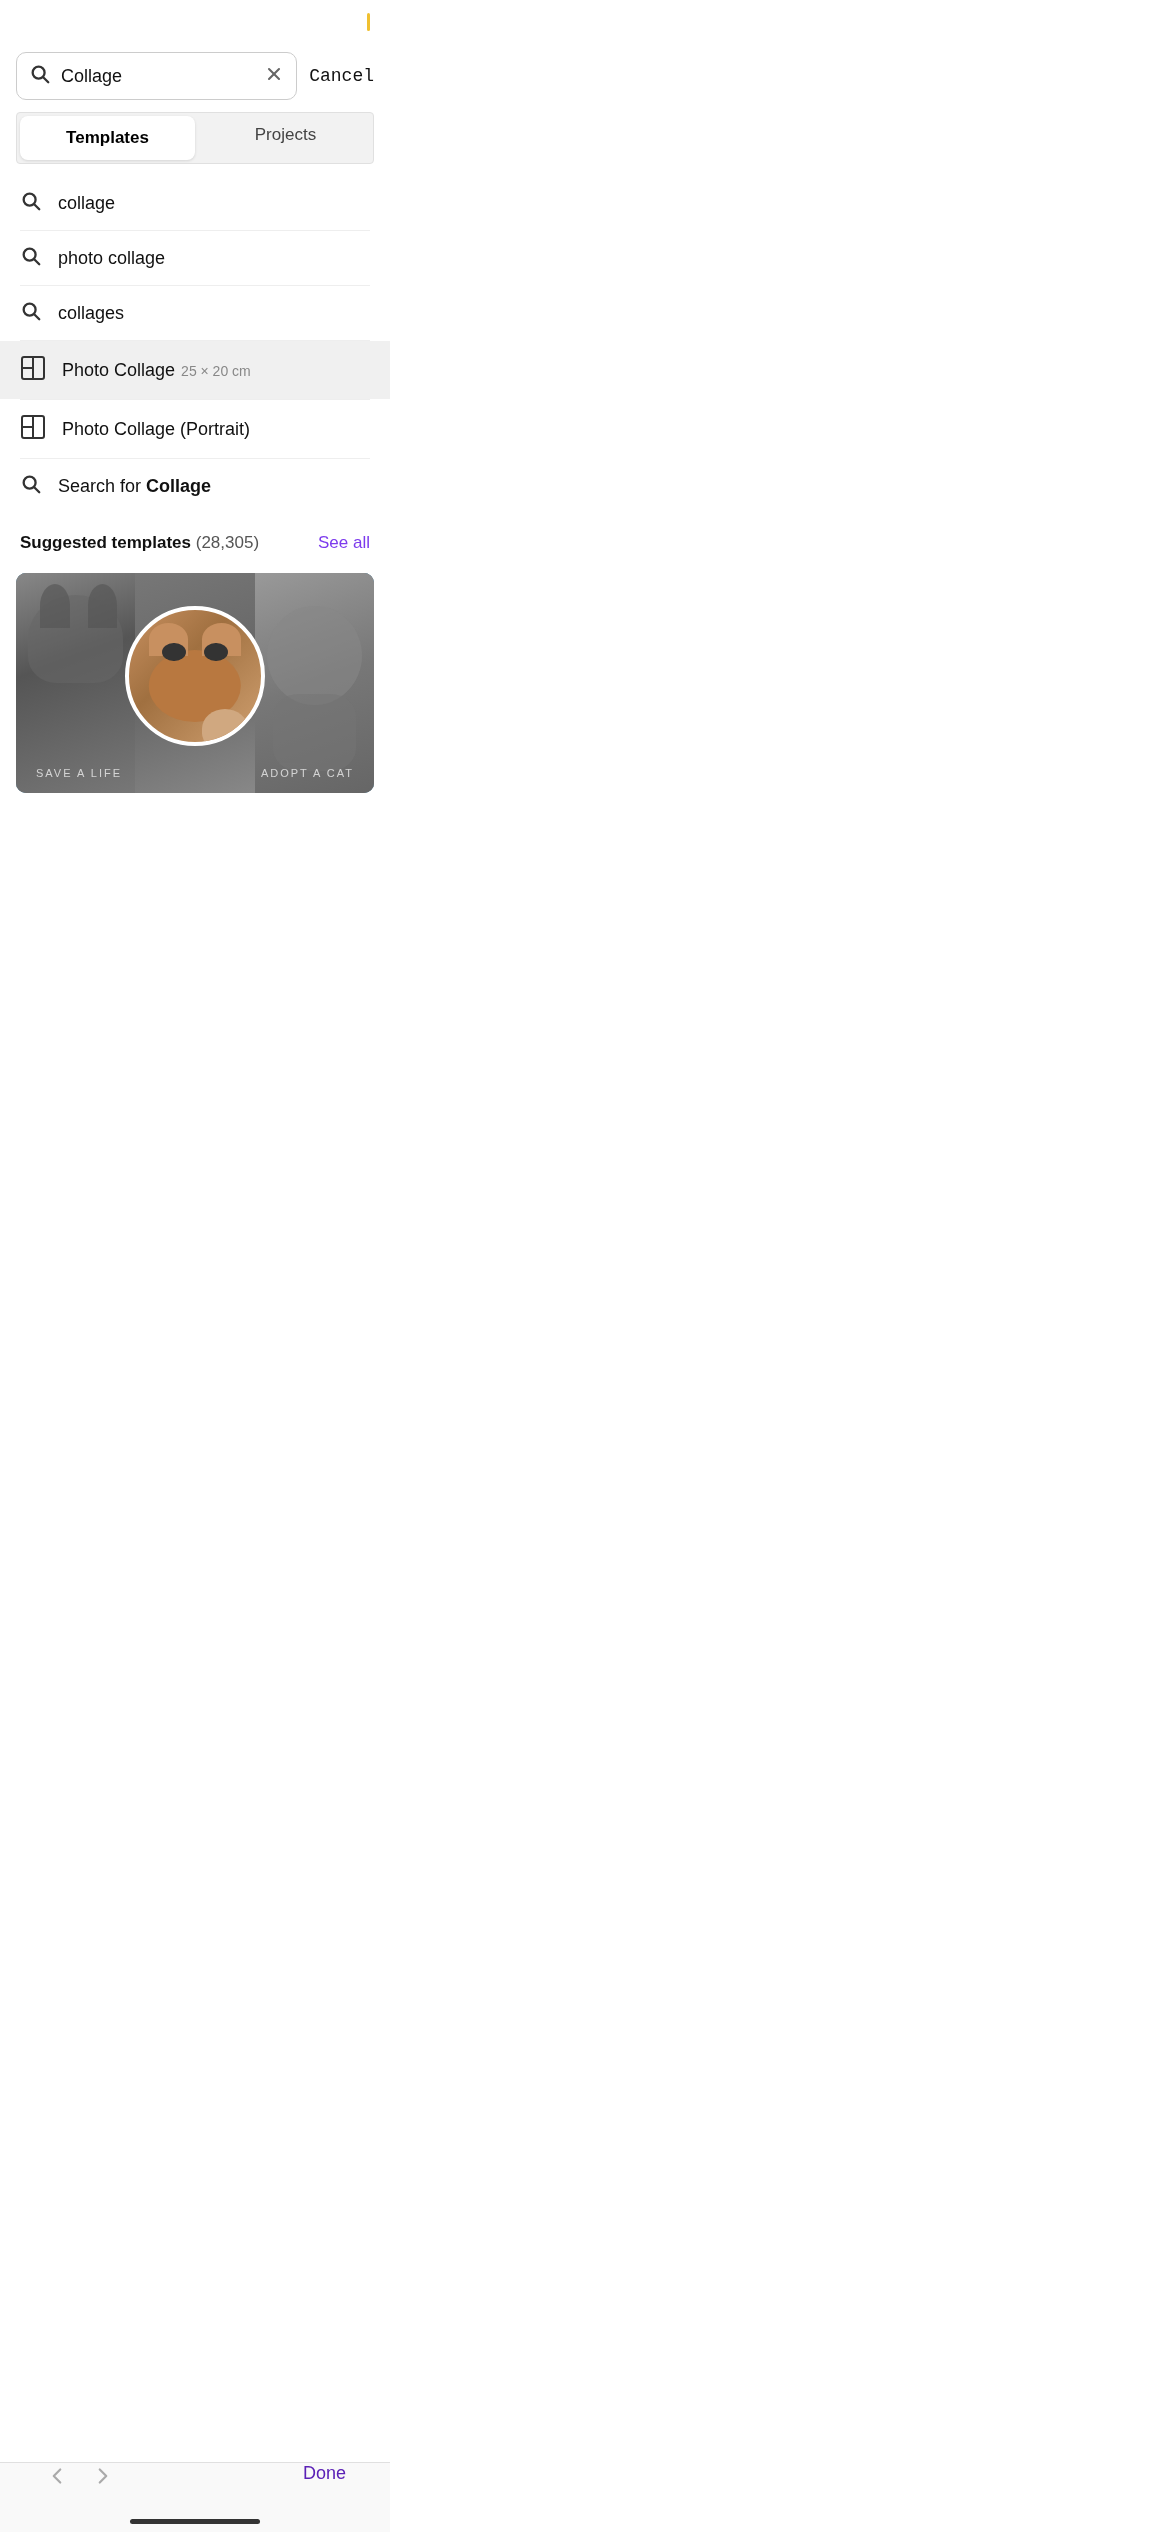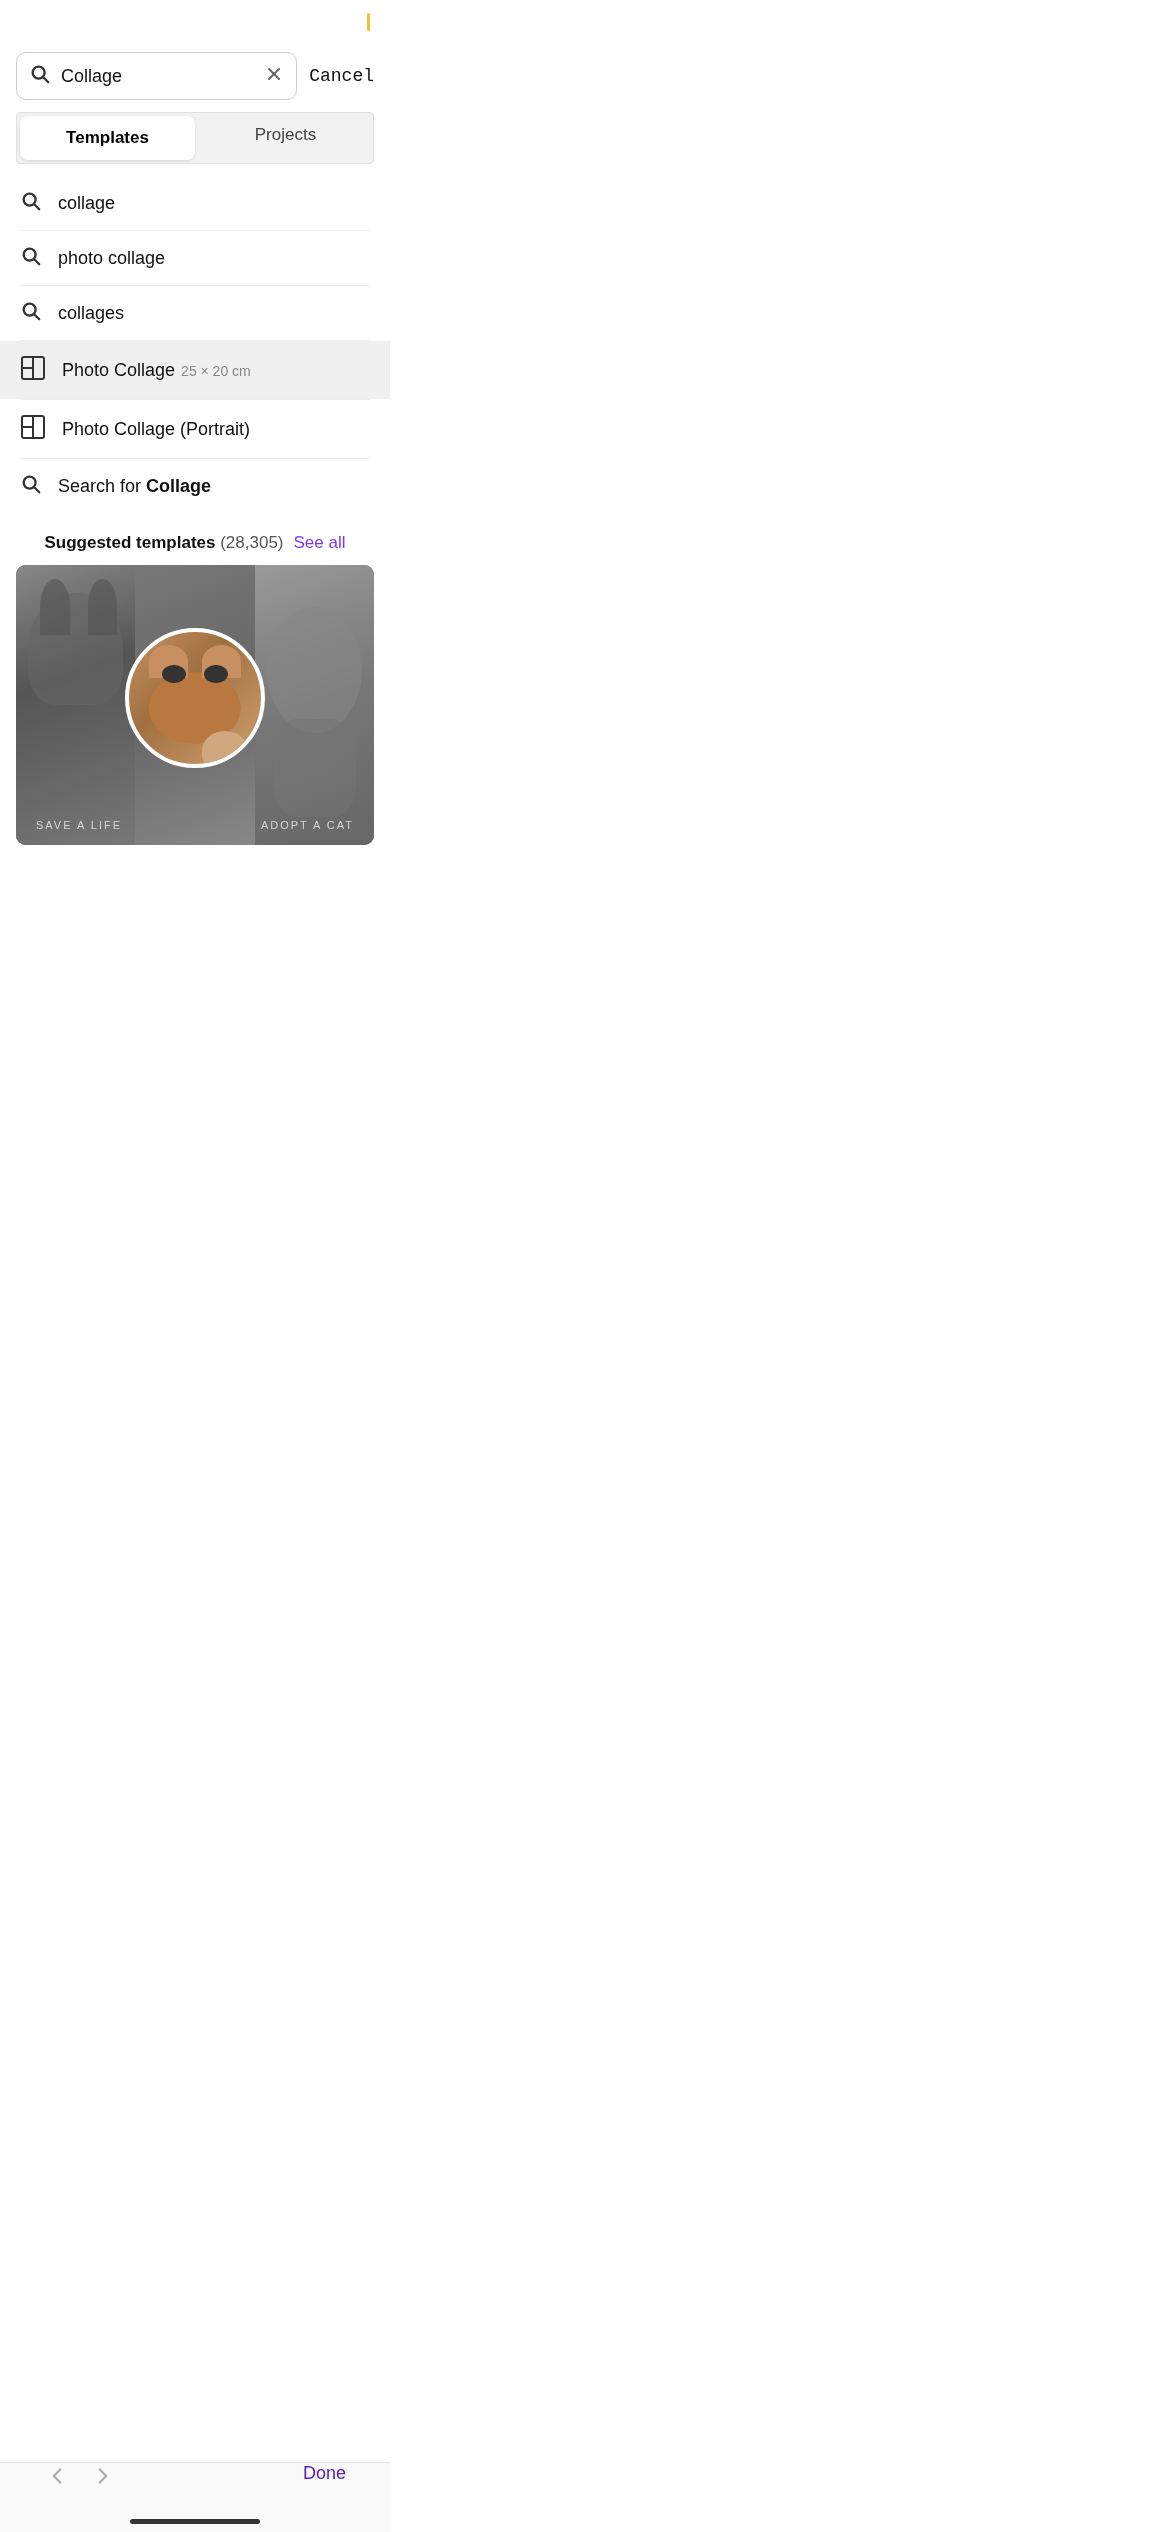--- a/index.html
+++ b/index.html
@@ -142,22 +142,22 @@
 
     .suggestion-item-subtext {
       font-size: 14px;
       color: #888;
       margin-left: 6px;
     }
 
     .section-header {
       display: flex;
       align-items: center;
-      justify-content: center;
-      padding: 20px 20px 12px 20px;
+      justify-content: space-between;
+      padding: 20px 20px 20px 20px;
       gap: 10px;
     }
 
     .section-title {
       font-size: 17px;
       font-weight: 700;
       color: #111;
     }
 
     .section-count {
@@ -169,21 +169,21 @@
       font-size: 17px;
       color: #7c3aed;
       cursor: pointer;
       font-weight: 500;
     }
 
     .template-image-container {
       margin: 0 16px;
       border-radius: 10px;
       overflow: hidden;
-      height: 280px;
+      height: 220px;
       background: #0369a1;
       position: relative;
     }
 
     .template-image-collage {
       width: 100%;
       height: 100%;
       position: relative;
       display: flex;
       overflow: hidden;

